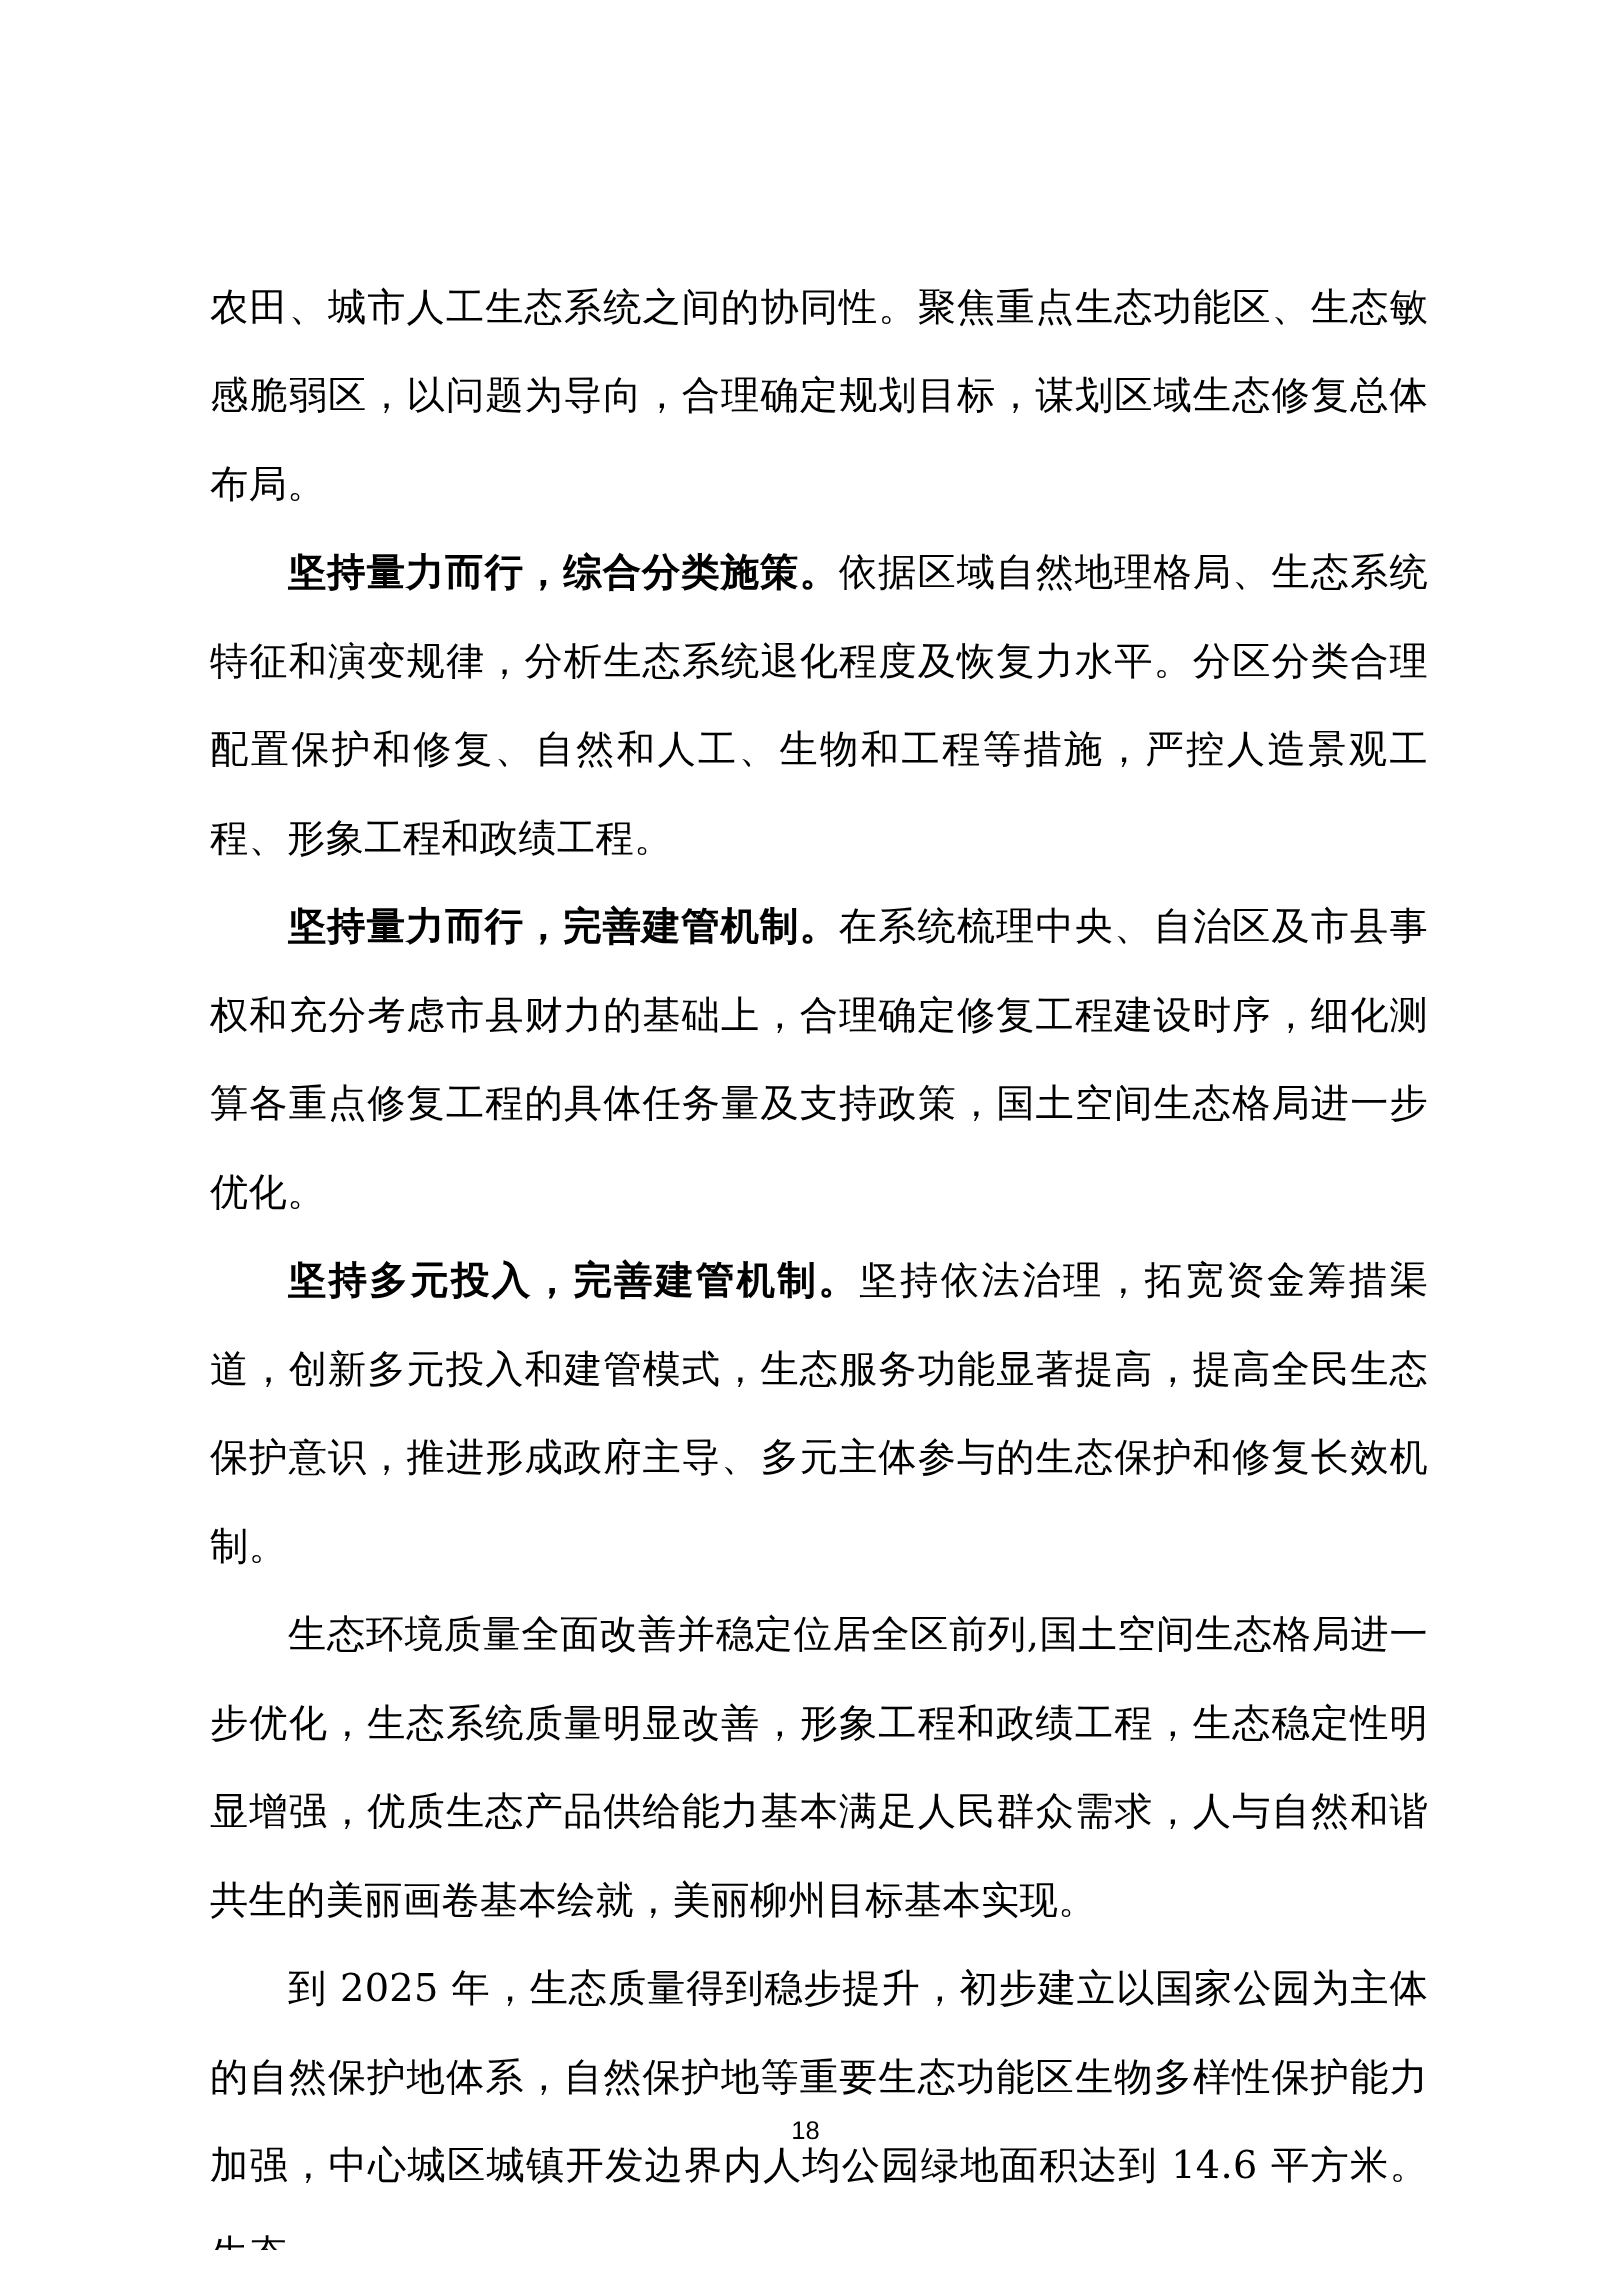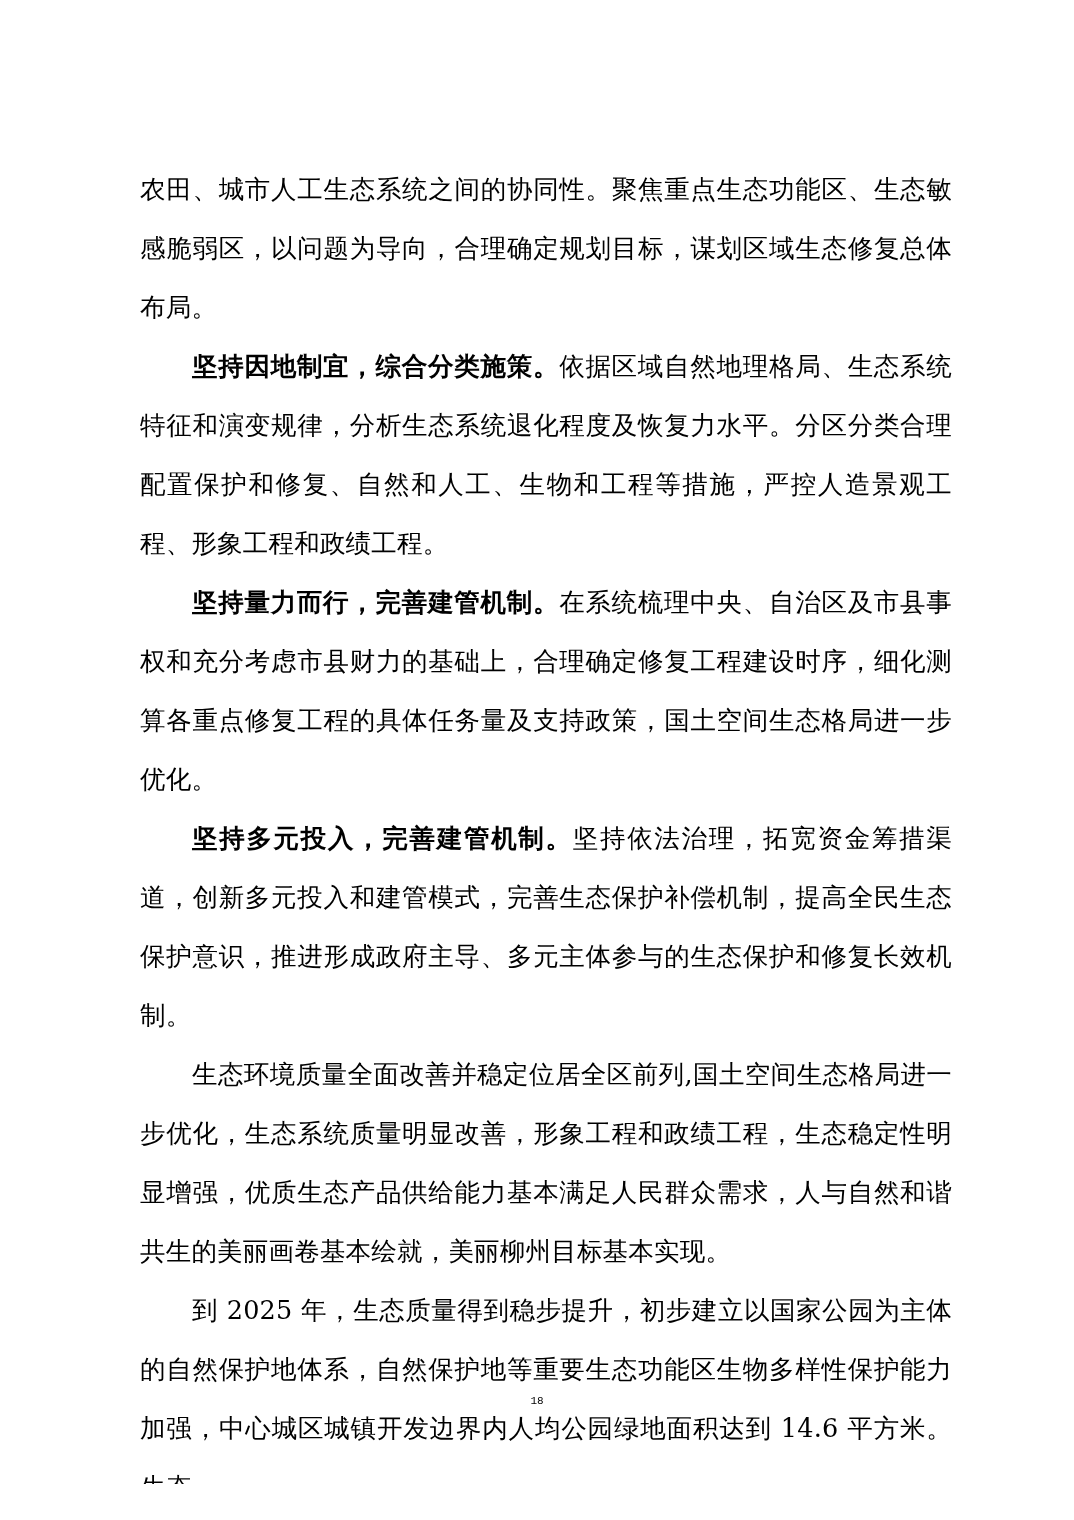--- a/index.html
+++ b/index.html
@@ -5,21 +5,21 @@
   html, body {
     margin: 0;
     padding: 0;
     background: #ffffff;
   }
   .page {
     position: relative;
     width: 1074px;
     height: 1484px;
     background: #ffffff;
-    margin: 0 auto;
+    margin: 16px auto;
     overflow: hidden;
     font-family: "DejaVu Serif", "Liberation Serif", serif;
     color: #000000;
   }
   .content {
     position: absolute;
     left: 140px;
     top: 160px;
     width: 812px;
   }
@@ -44,38 +44,38 @@
     line-height: 59px;
     margin: 16px 0 6px 0;
     letter-spacing: 1px;
   }
   .page-number {
     position: absolute;
     left: 0;
     right: 0;
     top: 1395px;
     text-align: center;
-    font-size: 11px;
-    font-family: Liberation Mono, monospace;
+    font-size: 17px;
+    font-family: Liberation Sans, sans-serif;
     color: #000000;
   }
 </style>
 </head>
 <body>
 
 <div class="page">
   <div class="content">
 
     <p class="para"><span>农田、城市人工生态系统之间的协同性。聚焦重点生态功能区、生态敏感脆弱区，以问题为导向，合理确定规划目标，谋划区域生态修复总体布局。</span></p>
 
-    <p class="para indent"><span class="lead">坚持因地制宜，综合分类施策。</span><span>依据区域自然地理格局、生态系统特征和演变规律，分析生态系统退化程度及恢复力水平。分区分类合理配置保护和修复、自然和人工、生物和工程等措施，严控人造景观工程、形象工程和政绩工程。</span></p>
+    <p class="para indent"><span class="lead">坚持量力而行，综合分类施策。</span><span>依据区域自然地理格局、生态系统特征和演变规律，分析生态系统退化程度及恢复力水平。分区分类合理配置保护和修复、自然和人工、生物和工程等措施，严控人造景观工程、形象工程和政绩工程。</span></p>
 
     <p class="para indent"><span class="lead">坚持量力而行，完善建管机制。</span><span>在系统梳理中央、自治区及市县事权和充分考虑市县财力的基础上，合理确定修复工程建设时序，细化测算各重点修复工程的具体任务量及支持政策，国土空间生态格局进一步优化。</span></p>
 
-    <p class="para indent"><span class="lead">坚持多元投入，完善建管机制。</span><span>坚持依法治理，拓宽资金筹措渠道，创新多元投入和建管模式，完善生态保护补偿机制，提高全民生态保护意识，推进形成政府主导、多元主体参与的生态保护和修复长效机制。</span></p>
+    <p class="para indent"><span class="lead">坚持多元投入，完善建管机制。</span><span>坚持依法治理，拓宽资金筹措渠道，创新多元投入和建管模式，生态服务功能显著提高，提高全民生态保护意识，推进形成政府主导、多元主体参与的生态保护和修复长效机制。</span></p>
 
 
     <p class="para indent"><span>生态环境质量全面改善并稳定位居全区前列,国土空间生态格局进一步优化，生态系统质量明显改善，形象工程和政绩工程，生态稳定性明显增强，优质生态产品供给能力基本满足人民群众需求，人与自然和谐共生的美丽画卷基本绘就，美丽柳州目标基本实现。</span></p>
 
     <p class="para indent"><span>到 2025 年，生态质量得到稳步提升，初步建立以国家公园为主体的自然保护地体系，自然保护地等重要生态功能区生物多样性保护能力加强，中心城区城镇开发边界内人均公园绿地面积达到 14.6 平方米。生态</span></p>
 
   </div>
 
   <div class="page-number">18</div>
 </div>

